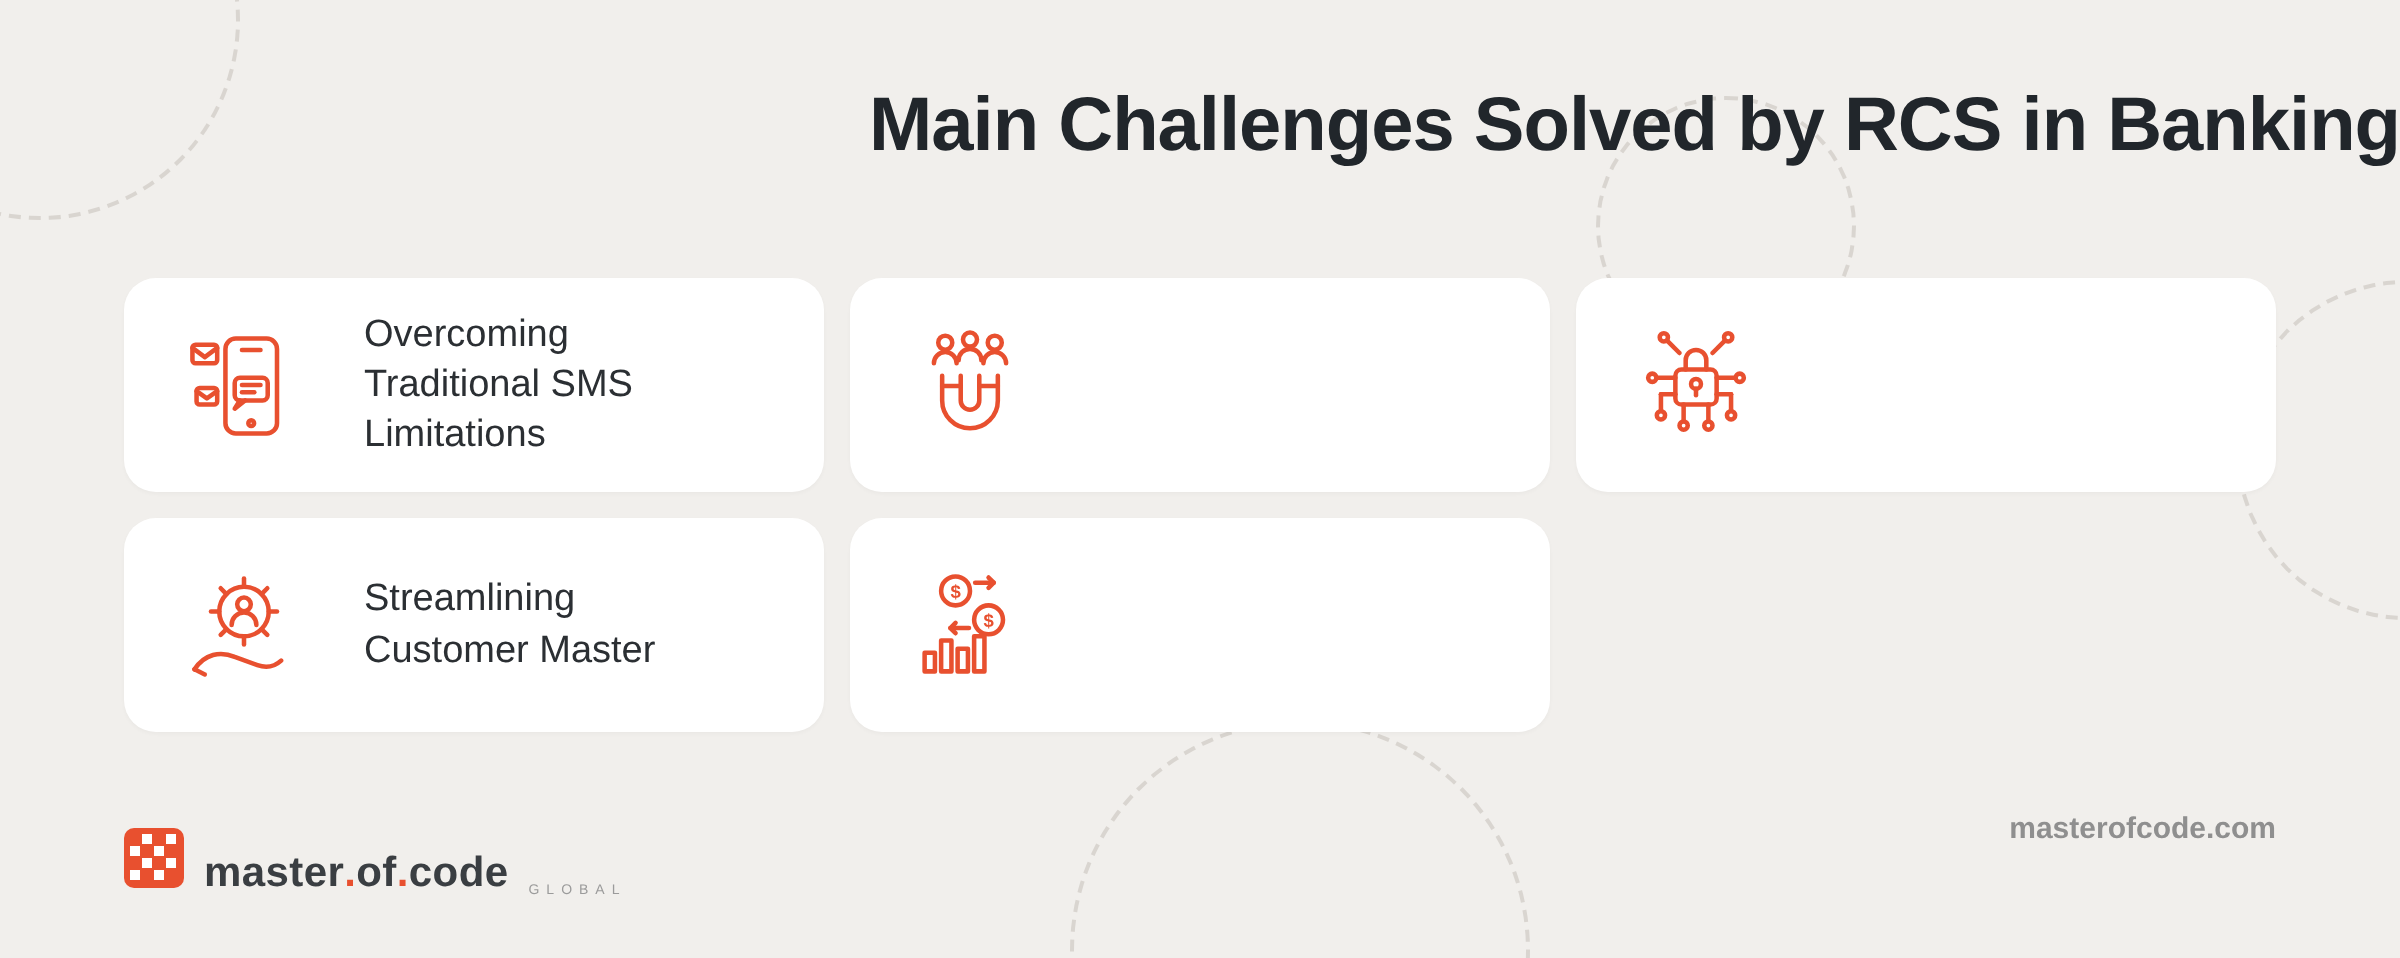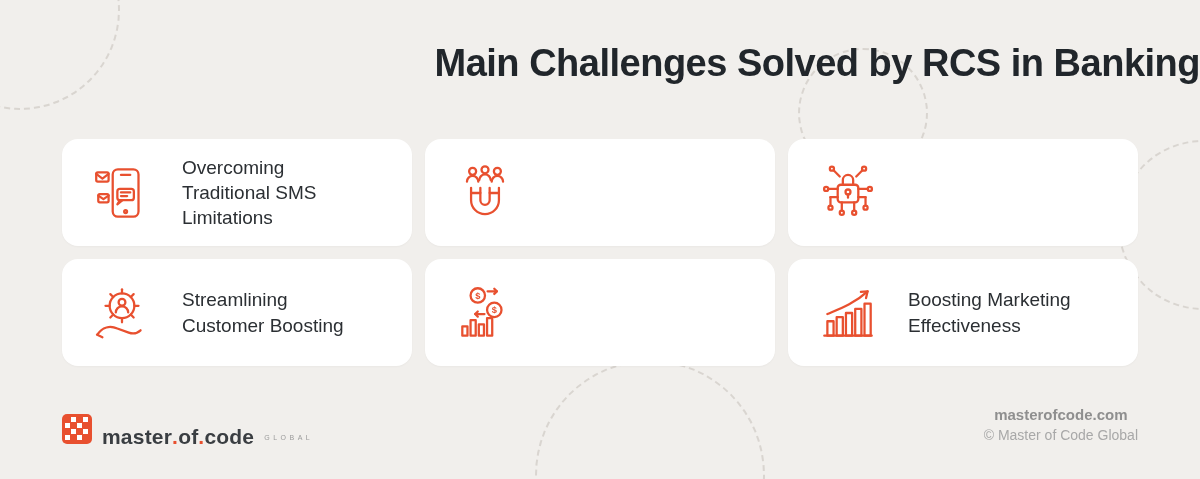--- a/index.html
+++ b/index.html
@@ -78,21 +78,21 @@
     gap:10px;
     z-index:1;
   }
   .logo-mark svg{display:block;}
   .logo-text{
     font-size:21px;
     font-weight:700;
     color:#3A3E42;
     letter-spacing:0.2px;
     display:flex;
-    align-items:center;
+    align-items:flex-end;
     margin-top:17px;
   }
   .logo-text .dot{color:var(--accent);}
   .logo-suffix{
     font-size:7px;
     font-weight:400;
     color:#9B9B9B;
     letter-spacing:3.5px;
     margin-left:10px;
   }
@@ -210,21 +210,21 @@
           <line x1="23.5" y1="16.5" x2="20.7" y2="13.7"></line>
           <line x1="40.5" y1="33.5" x2="43.3" y2="36.3"></line>
           <line x1="23.5" y1="33.5" x2="20.7" y2="36.3"></line>
           <circle cx="32" cy="21.5" r="3.3"></circle>
           <path d="M26 31.5 a6 6 0 0 1 12 0"></path>
           <path d="M8 53 C13 45.5 20.5 44 27.5 47 L38.5 51 C42.5 52.4 46.5 52 50 48.8"></path>
           <path d="M8 53 l5 2.5"></path>
         </g>
       </svg>
     </span>
-    <div class="card-label">Streamlining Customer Boosting</div>
+    <div class="card-label">Streamlining Customer Master</div>
   </div>
 
   <div class="card">
     <span class="card-icon">
       <svg viewBox="0 0 64 64">
         <g class="icon-stroke">
           <circle cx="25" cy="15" r="7"></circle>
           <circle cx="41" cy="29" r="7"></circle>
           <path d="M34.5 11 h9"></path>
             <path d="M41 8.5 l2.5 2.5 l-2.5 2.5"></path>
@@ -234,37 +234,20 @@
           <rect x="18" y="39" width="5" height="15"></rect>
           <rect x="26" y="43" width="5" height="11"></rect>
           <rect x="34" y="37" width="5" height="17"></rect>
         </g>
         <text x="25" y="18.4" text-anchor="middle" class="icon-fill">$</text>
         <text x="41" y="32.4" text-anchor="middle" class="icon-fill">$</text>
       </svg>
     </span>
   </div>
 
-  <div class="card">
-    <span class="card-icon">
-      <svg viewBox="0 0 64 64">
-        <g class="icon-stroke">
-          <line x1="9" y1="54" x2="55" y2="54"></line>
-          <rect x="12" y="40" width="6" height="14"></rect>
-          <rect x="21" y="36" width="6" height="18"></rect>
-          <rect x="30" y="32" width="6" height="22"></rect>
-          <rect x="39" y="28" width="6" height="26"></rect>
-          <rect x="48" y="23" width="6" height="31"></rect>
-          <path d="M12 33 C24 28 38 23 51 11"></path>
-          <path d="M44.5 11.5 l6.5 -0.5 l-1.5 6.5"></path>
-        </g>
-      </svg>
-    </span>
-    <div class="card-label">Boosting Marketing Effectiveness</div>
-  </div>
 
 </div>
 
 <div class="footer-left">
   <span class="logo-mark">
     <svg width="30" height="30" viewBox="0 0 30 30">
       <rect x="0" y="0" width="30" height="30" rx="5" fill="#E8502F"></rect>
       <g fill="#FFFFFF">
         <rect x="9" y="3" width="5" height="5"></rect>
           <rect x="21" y="3" width="5" height="5"></rect>
@@ -282,14 +265,13 @@
       <span class="dot">.</span>
       <span>of</span>
       <span class="dot">.</span>
       <span>code</span>
     <span class="logo-suffix">GLOBAL</span>
   </span>
 </div>
 
 <div class="footer-right">
   <div class="site">masterofcode.com</div>
-  <div class="copyright">© Master of Code Global</div>
 </div>
 
 </body></html>

